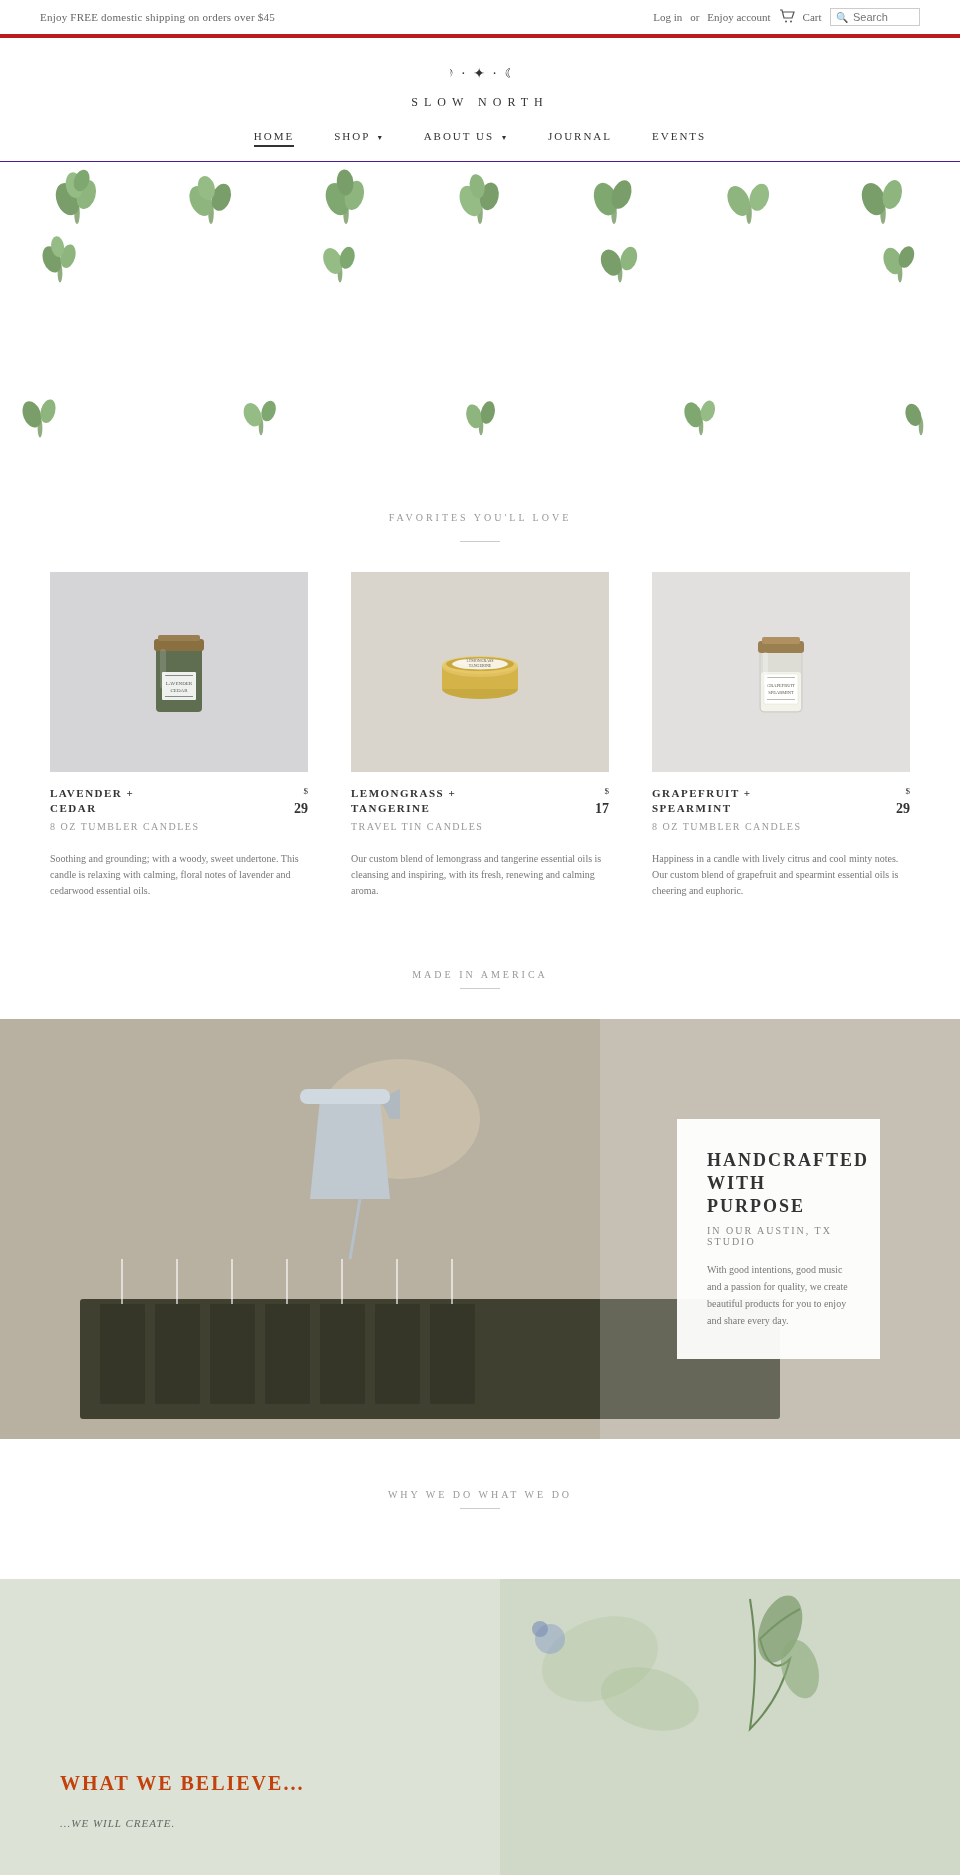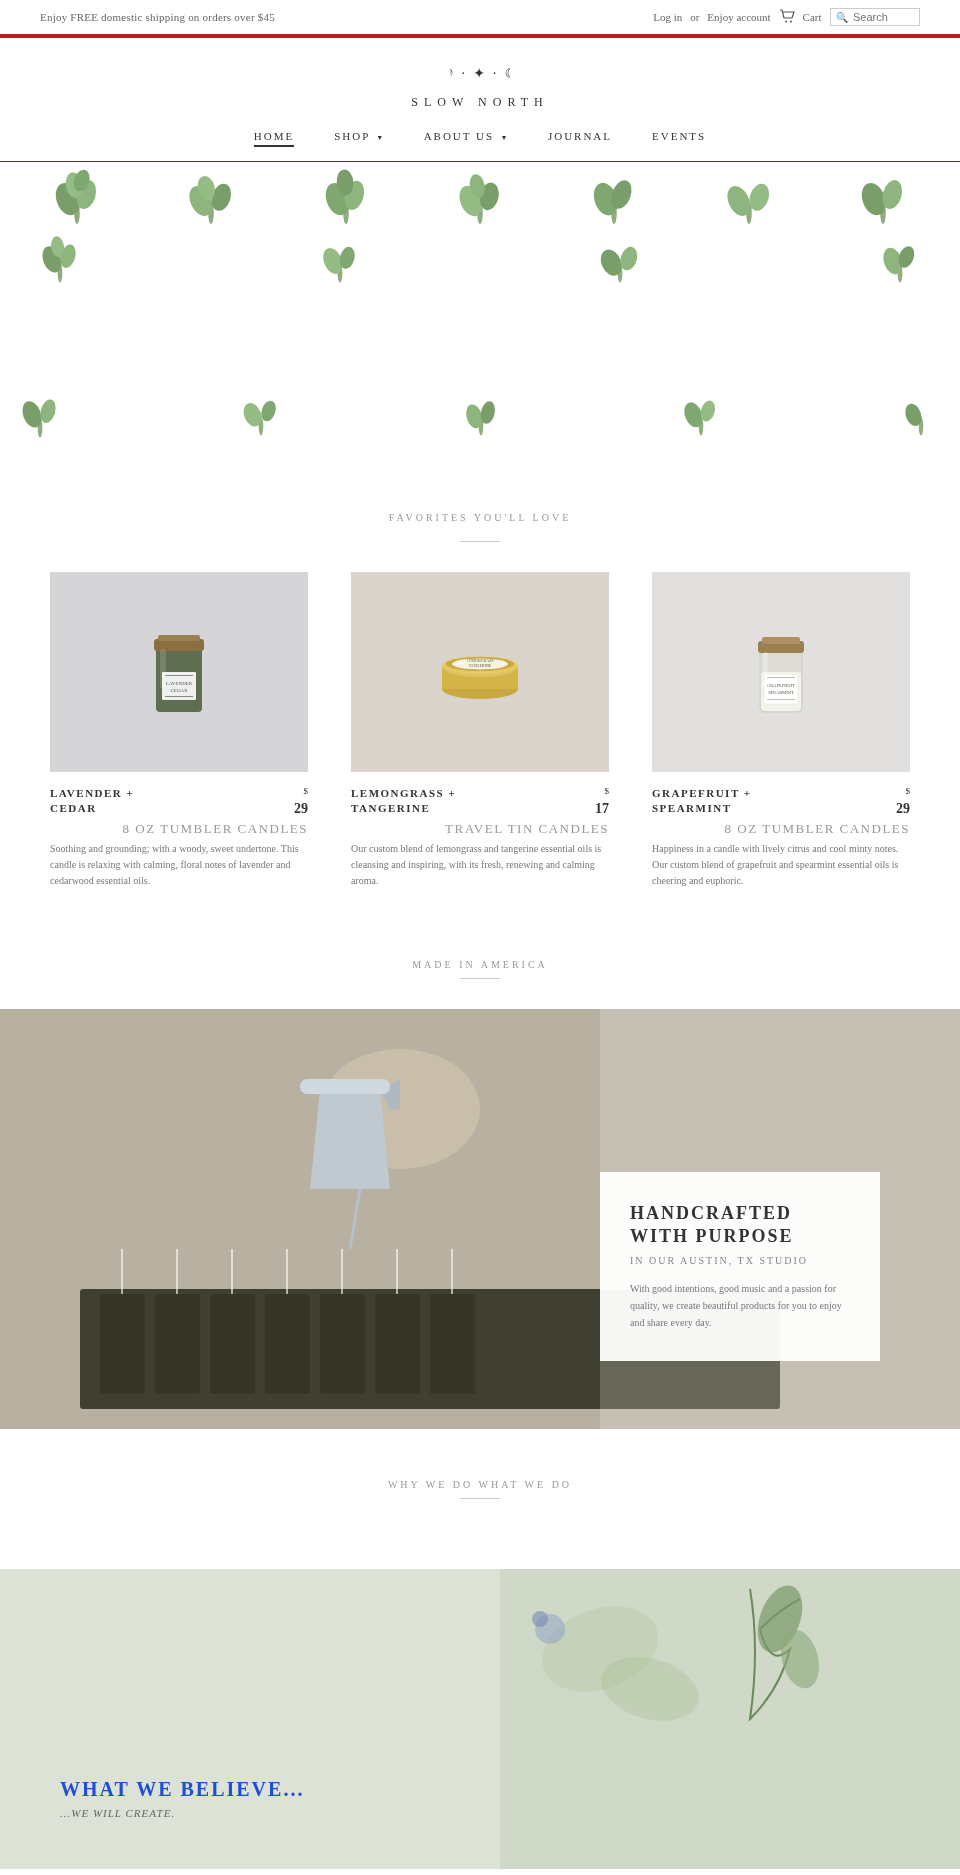--- a/index.html
+++ b/index.html
@@ -159,26 +159,25 @@
     }
     .product-price {
       font-size: 11px;
       color: #333;
       text-align: right;
       white-space: nowrap;
     }
     .price-symbol { font-size: 9px; vertical-align: super; }
     .price-number { font-size: 14px; font-weight: bold; }
     .product-category {
-      font-size: 13px;
+      font-size: 10px;
       letter-spacing: 1.5px;
       text-transform: uppercase;
       color: #999;
-      margin-bottom: 4px;
-      text-align: right;
+      margin-bottom: 19px;
     }
     .product-description {
       font-size: 10px;
       line-height: 1.6;
       color: #777;
     }
 
     
     .made-section {
       text-align: center;
@@ -213,24 +212,24 @@
       background: 
         radial-gradient(ellipse at 30% 40%, rgba(180,160,120,0.4) 0%, transparent 50%),
         radial-gradient(ellipse at 70% 70%, rgba(100,90,80,0.5) 0%, transparent 40%),
         linear-gradient(180deg, #c8c0b0 0%, #908070 40%, #504840 70%, #706050 100%);
       position: absolute;
       top: 0; left: 0;
     }
     .craft-overlay-box {
       position: absolute;
       right: 80px;
-      bottom: 68px;
+      bottom: 80px;
       background: rgba(255,255,255,0.95);
       padding: 30px 30px 30px 30px;
-      width: 280px;
+      width: 203px;
     }
     .craft-overlay-title {
       font-size: 18px;
       font-weight: bold;
       letter-spacing: 2px;
       text-transform: uppercase;
       color: #333;
       line-height: 1.3;
       margin-bottom: 6px;
     }
@@ -281,22 +280,22 @@
     .believe-text-box {
       position: absolute;
       left: 60px;
       bottom: 50px;
     }
     .believe-title {
       font-size: 20px;
       font-weight: bold;
       letter-spacing: 2px;
       text-transform: uppercase;
-      color: #1d4ed8;
-      margin-bottom: 6px;
+      color: #c2410c;
+      margin-bottom: 22px;
     }
     .believe-subtitle {
       font-size: 11px;
       letter-spacing: 1px;
       color: #666;
       font-style: italic;
     }
   </style>
 </head>
 <body>

